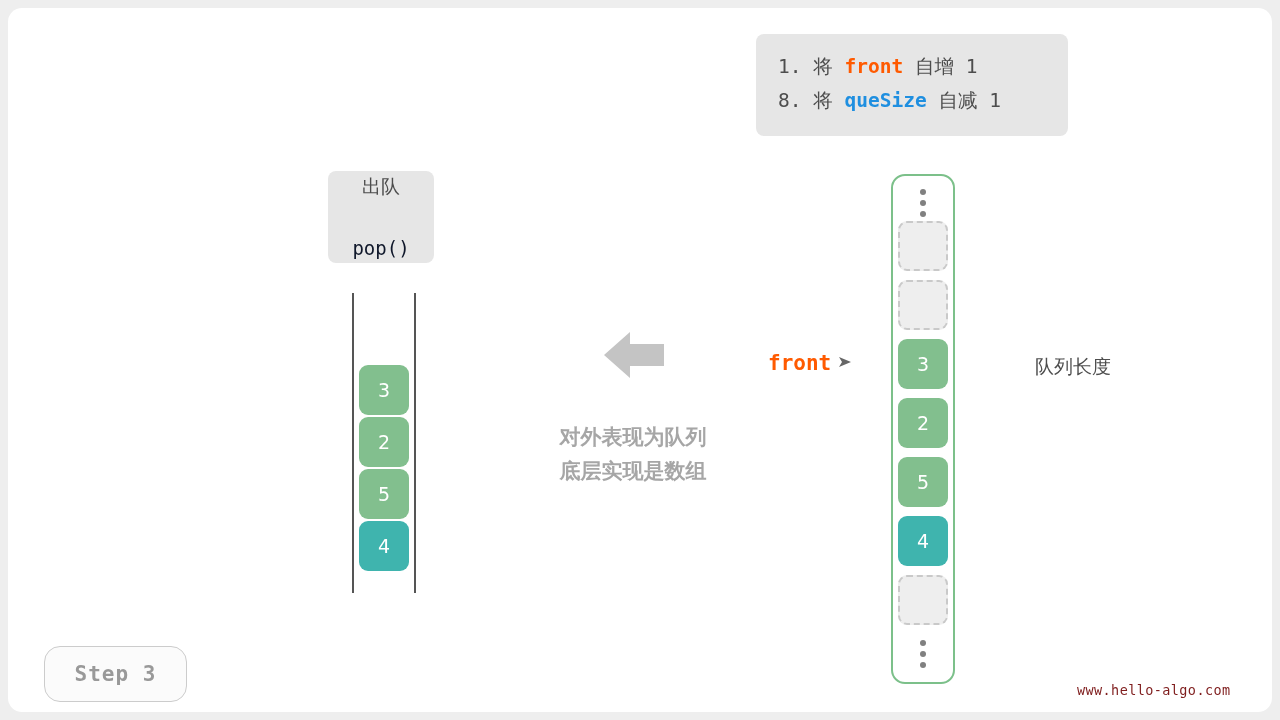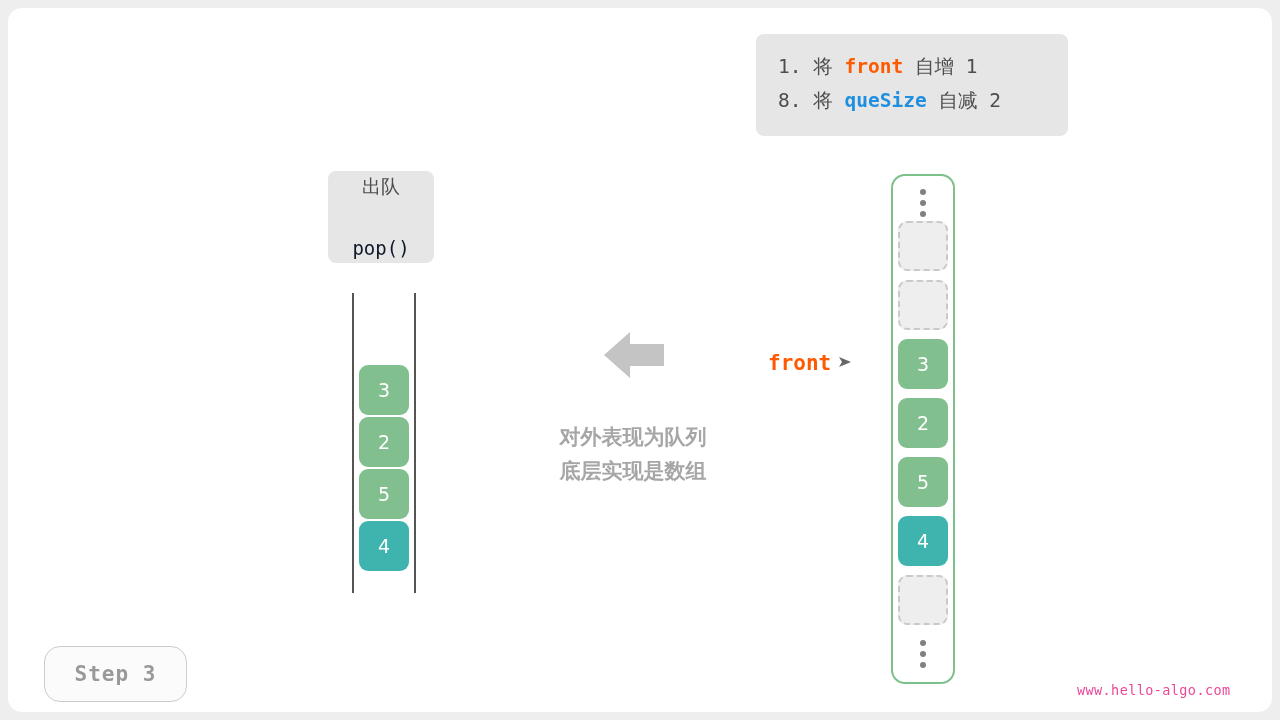--- a/index.html
+++ b/index.html
@@ -215,32 +215,32 @@
     color: #999999;
     letter-spacing: 1px;
   }
 
   
   #watermark {
     left: 1069px;
     top: 674px;
     font-family: "DejaVu Sans Mono", monospace;
     font-size: 13.5px;
-    color: #ec4899;
+    color: #7f1d1d;
     letter-spacing: 0.4px;
   }
 </style>
 </head>
 <body>
 
 <div id="canvas">
 
   <div class="abs" id="op-note">
     <div class="op-line"><span>1. 将 </span><span class="kw-front">front</span><span> 自增 1</span></div>
-    <div class="op-line"><span>8. 将 </span><span class="kw-size">queSize</span><span> 自减 2</span></div>
+    <div class="op-line"><span>8. 将 </span><span class="kw-size">queSize</span><span> 自减 1</span></div>
   </div>
 
   <div class="abs" id="pop-box">
     <div class="l1">出队</div>
     <div class="l2">pop()</div>
   </div>
 
   <div class="abs" id="queue-rails">
     <div class="rail left"></div>
     <div class="rail right"></div>
@@ -288,20 +288,21 @@
       <div class="cell teal" style="margin-bottom: 9px;">4</div>
       <div class="cell empty" style="margin-bottom: 9px;"></div>
     </div>
   <div class="abs dots" id="dots-bottom">
     <span></span>
       <span></span>
       <span></span>
   </div>
 
   <div class="abs" id="que-size">
+    <div class="t1">队列长度</div>
   </div>
 
   <div class="abs" id="step-badge">
     <span class="txt">Step 3</span>
   </div>
 
   <div class="abs" id="watermark">www.hello-algo.com</div>
 </div>
 
 </body></html>

